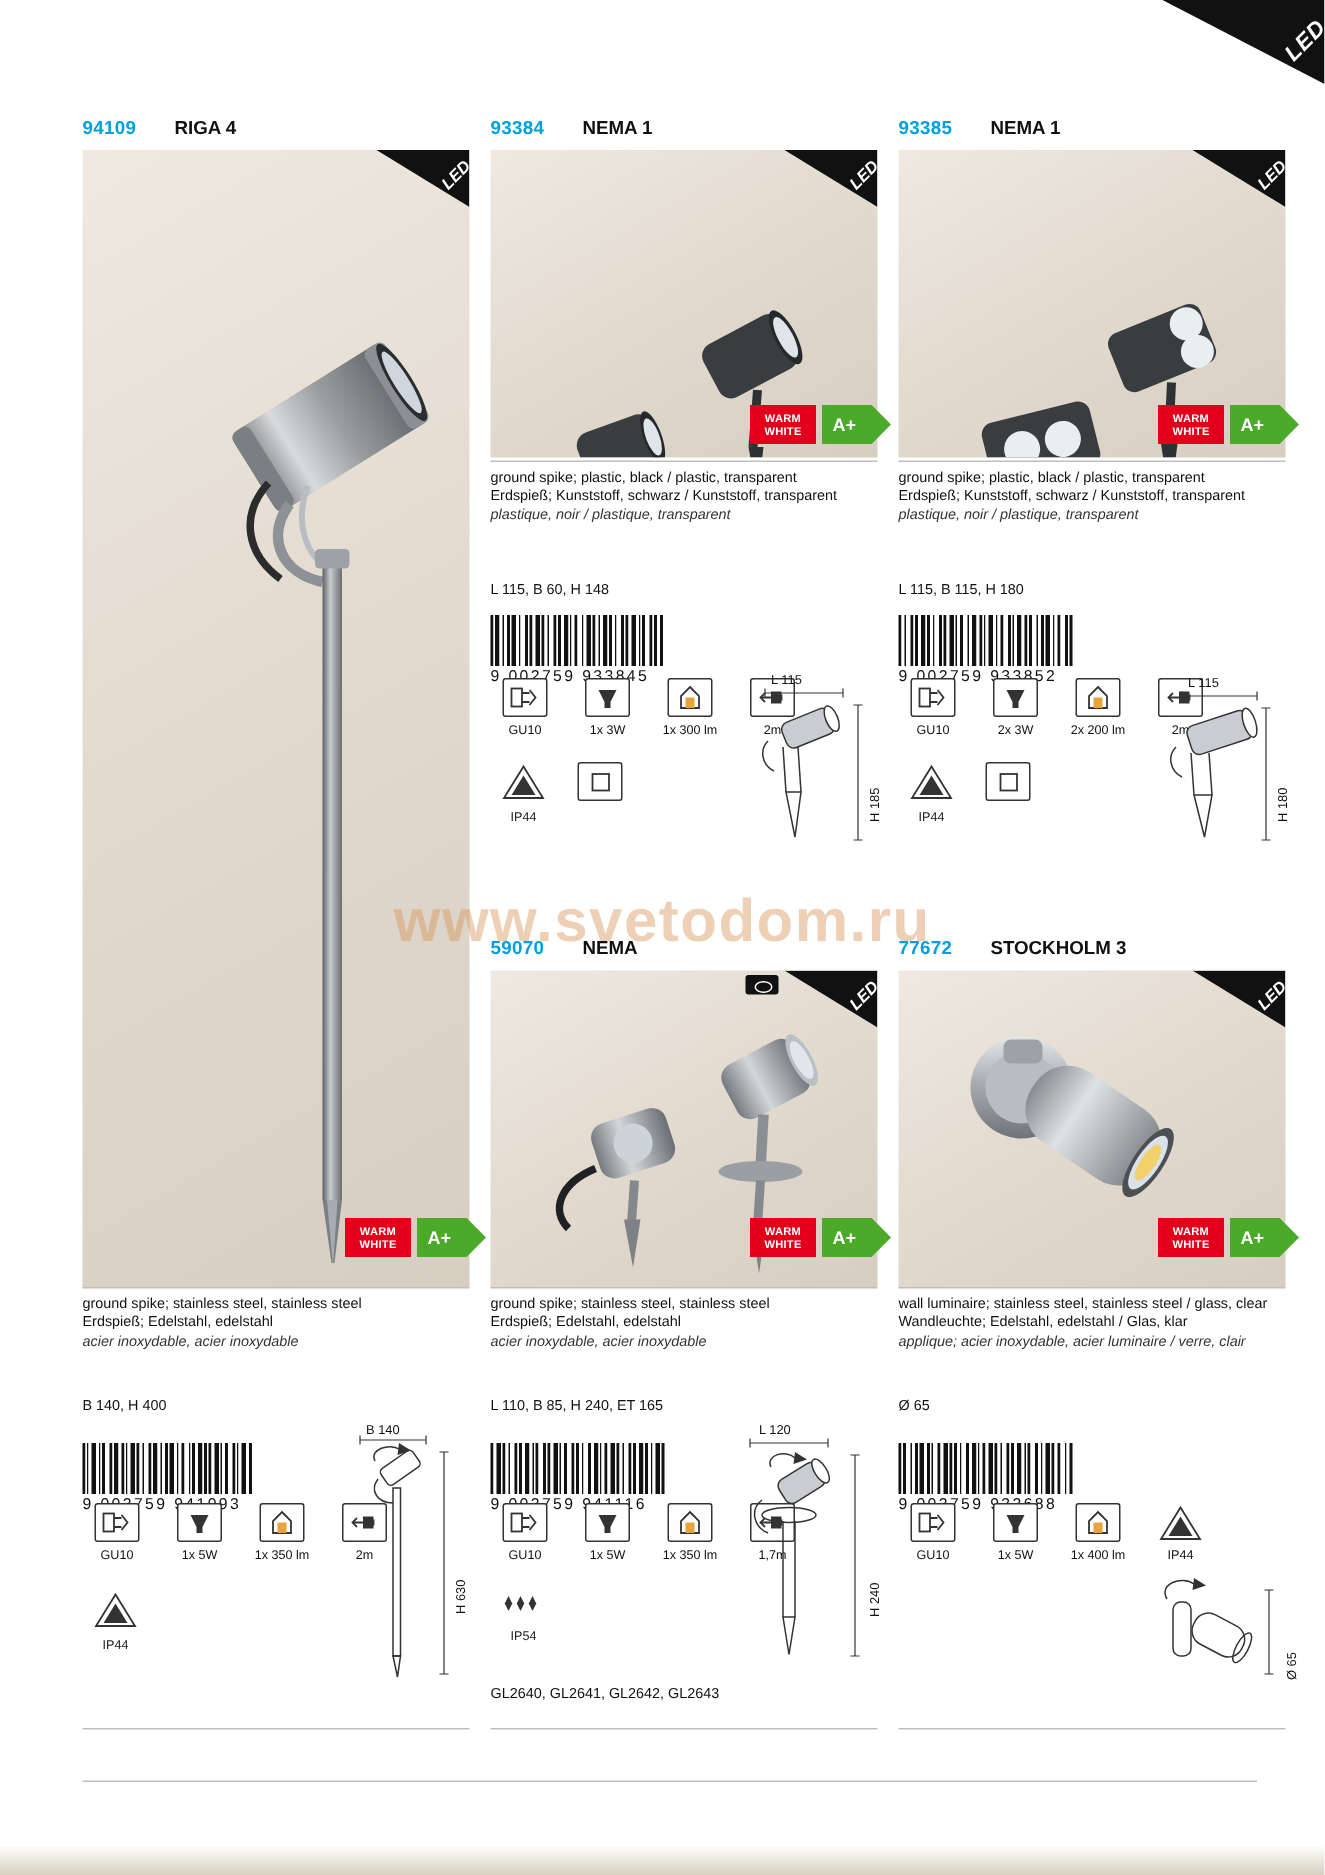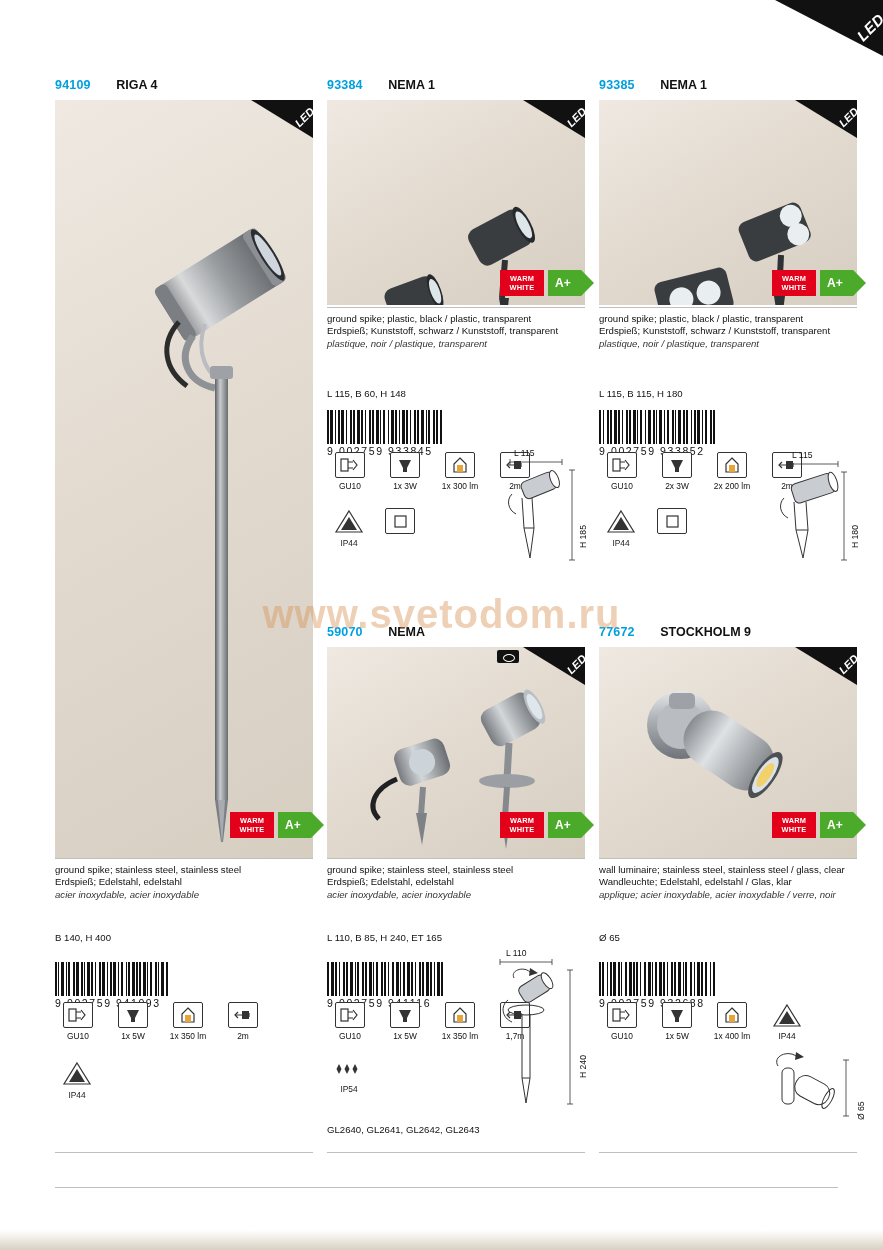--- a/index.html
+++ b/index.html
@@ -336,20 +336,38 @@
   <div class="specs2" style="left:55px; top:1060px;">
     <div class="ip">
       <svg width="30" height="26" viewBox="0 0 30 26">
         <polygon points="15,3 28,24 2,24" fill="none" stroke="#333" stroke-width="1.2"></polygon>
         <polygon points="15,9 23,22 7,22" fill="#333"></polygon>
       </svg>
       <div class="cap">IP44</div>
     </div>
   </div>
 
+  <div class="draw" style="left:222px; top:948px; width:90px; height:180px;">
+    <div class="lbl" style="left:22px; top:0px;">B 140</div>
+    <div class="vlbl" style="left:80px; top:128px;">H 630</div>
+    <svg width="90" height="180" viewBox="0 0 90 180">
+      <path d="M18 12 H62" stroke="#333" stroke-width=".8"></path>
+      <path d="M18 9v6M62 9v6" stroke="#333" stroke-width=".8"></path>
+      <path d="M74 20 V168" stroke="#333" stroke-width=".8"></path>
+      <path d="M71 20h6M71 168h6" stroke="#333" stroke-width=".8"></path>
+      <path d="M28 26 C24 18, 38 14, 44 18" fill="none" stroke="#333" stroke-width="1"></path>
+      <polygon points="44,14 52,19 43,22" fill="#333"></polygon>
+      <g transform="rotate(-35 46 34)">
+        <rect x="34" y="24" width="26" height="13" rx="3" fill="none" stroke="#333" stroke-width="1"></rect>
+      </g>
+      <path d="M30 38 C24 46, 30 54, 40 54" fill="none" stroke="#333" stroke-width="1"></path>
+      <rect x="40" y="44" width="5" height="112" fill="none" stroke="#333" stroke-width="1"></rect>
+      <polygon points="40,156 45,156 43,170" fill="none" stroke="#333" stroke-width="1"></polygon>
+    </svg>
+  </div>
 
   <div class="hdr" style="left:327px; top:78px;">
     <span class="code">93384</span>
     <span class="name">NEMA 1</span>
   </div>
 
   <div class="photo" style="left:327px; top:100px; width:258px; height:205px;">
     <div class="ledflag">
       <div class="tri"></div>
       <div class="txt">LED</div>
@@ -903,21 +921,21 @@
         <path d="M15 4 l2.5 5 -2.5 5 -2.5-5z" fill="#333"></path>
         <path d="M23 4 l2.5 5 -2.5 5 -2.5-5z" fill="#333"></path>
       </svg>
       <div class="cap">IP54</div>
     </div>
   </div>
 
   <div class="glcodes" style="left:327px; top:1124px;">GL2640, GL2641, GL2642, GL2643</div>
 
   <div class="draw" style="left:482px; top:948px; width:110px; height:165px;">
-    <div class="lbl" style="left:24px; top:0px;">L 110</div>
+    <div class="lbl" style="left:24px; top:0px;">L 120</div>
     <div class="vlbl" style="left:96px; top:130px;">H 240</div>
     <svg width="110" height="165" viewBox="0 0 110 165">
       <path d="M18 14 H70" stroke="#333" stroke-width=".8"></path>
       <path d="M18 11v6M70 11v6" stroke="#333" stroke-width=".8"></path>
       <path d="M88 22 V156" stroke="#333" stroke-width=".8"></path>
       <path d="M85 22h6M85 156h6" stroke="#333" stroke-width=".8"></path>
       <path d="M32 30 C28 22, 42 18, 48 24" fill="none" stroke="#333" stroke-width="1"></path>
       <polygon points="48,20 56,25 47,28" fill="#333"></polygon>
       <g transform="rotate(-32 52 42)">
         <rect x="38" y="32" width="30" height="18" rx="5" fill="#c9ccd0" stroke="#333" stroke-width="1"></rect>
@@ -925,21 +943,21 @@
       </g>
       <ellipse cx="44" cy="62" rx="18" ry="5" fill="none" stroke="#333" stroke-width="1"></ellipse>
       <path d="M40 66 l0 64 M48 66 l0 64" stroke="#333" stroke-width="1"></path>
       <polygon points="40,130 48,130 44,155" fill="none" stroke="#333" stroke-width="1"></polygon>
       <path d="M26 52 C18 58, 20 70, 30 74" fill="none" stroke="#333" stroke-width="1"></path>
     </svg>
   </div>
 
   <div class="hdr" style="left:599px; top:625px;">
     <span class="code">77672</span>
-    <span class="name">STOCKHOLM 9</span>
+    <span class="name">STOCKHOLM 3</span>
   </div>
 
   <div class="photo" style="left:599px; top:647px; width:258px; height:211px;">
     <div class="ledflag">
       <div class="tri"></div>
       <div class="txt">LED</div>
     </div>
     <svg width="258" height="211" viewBox="0 0 258 211">
       <defs>
         <linearGradient id="st5" x1="0" y1="0" x2="0" y2="1">
@@ -973,21 +991,21 @@
       <div class="arrow"></div>
       <div class="lbl">A+</div>
     </div>
   </div>
 
   <div class="sep" style="left:599px; top:858px; width:258px;"></div>
 
   <div class="desc" style="left:599px; top:864px; width:268px;">
     <div>wall luminaire; stainless steel, stainless steel / glass, clear</div>
     <div>Wandleuchte; Edelstahl, edelstahl / Glas, klar</div>
-    <div class="it">applique; acier inoxydable, acier inoxydable / verre, noir</div>
+    <div class="it">applique; acier inoxydable, acier luminaire / verre, clair</div>
   </div>
 
   <div class="dims" style="left:599px; top:932px;">Ø 65</div>
 
   <div class="barcode" style="left:599px; top:962px; width:206px;">
     <div class="bars">
       <i style="width:2px"></i>
         <i style="width:1px;background:#fff"></i>
         <i style="width:2px"></i>
         <i style="width:3px;background:#fff"></i>

